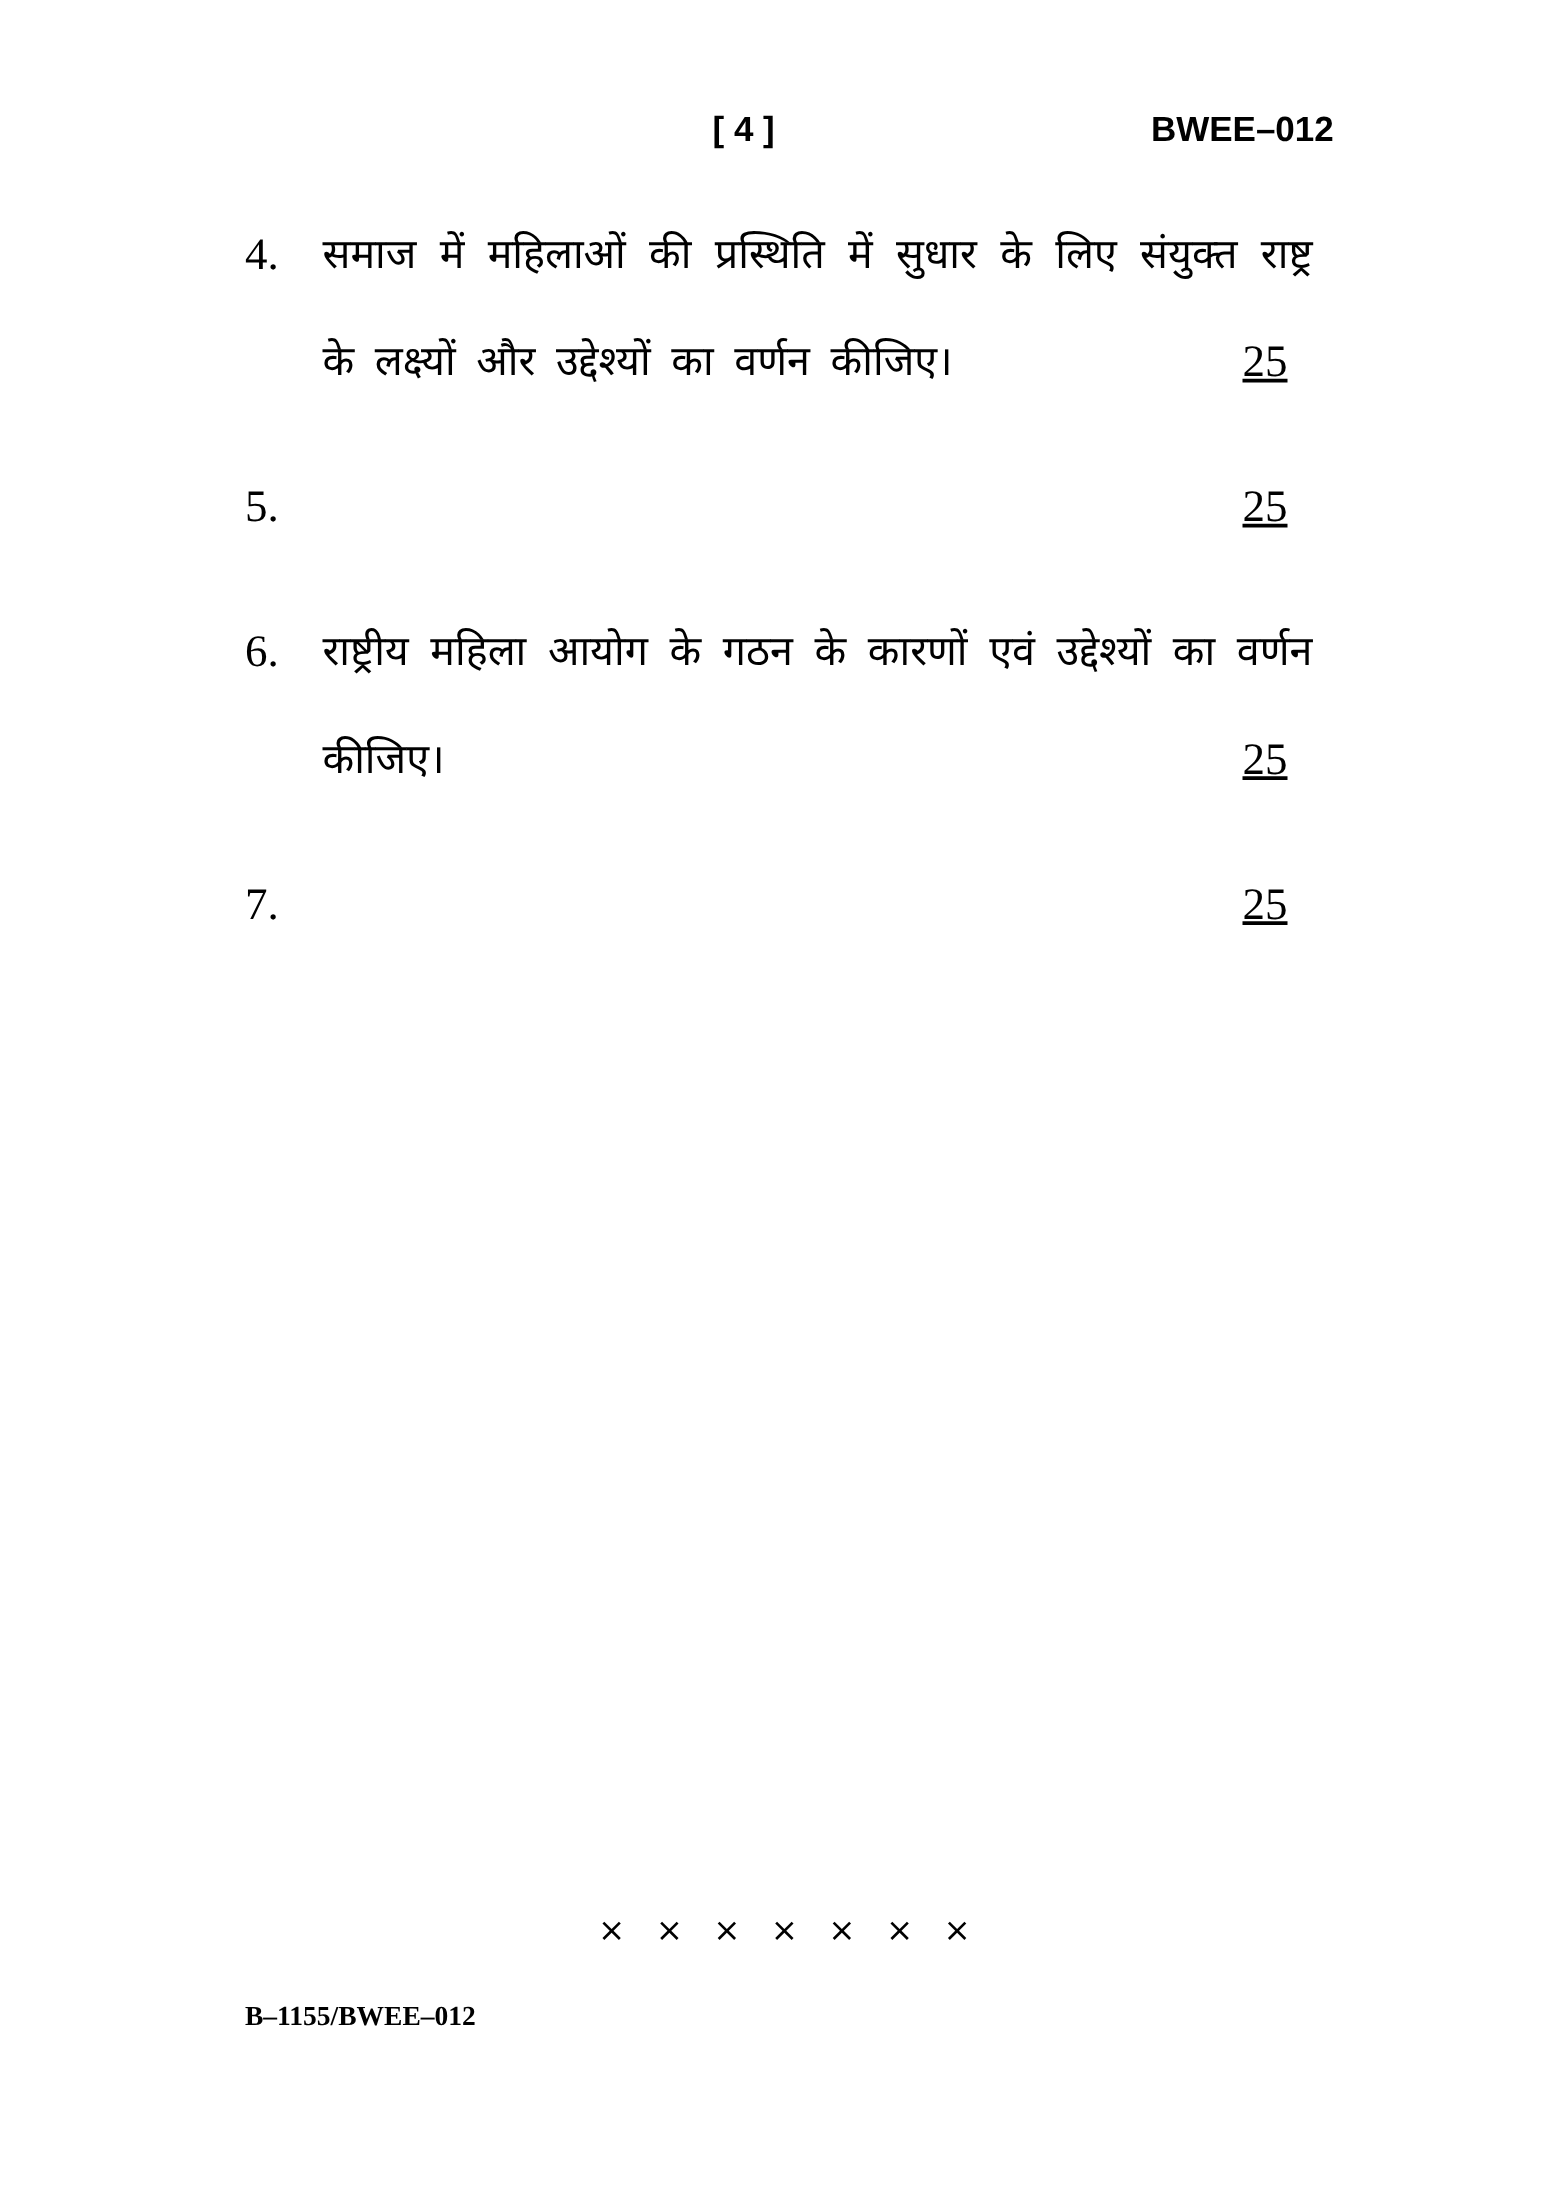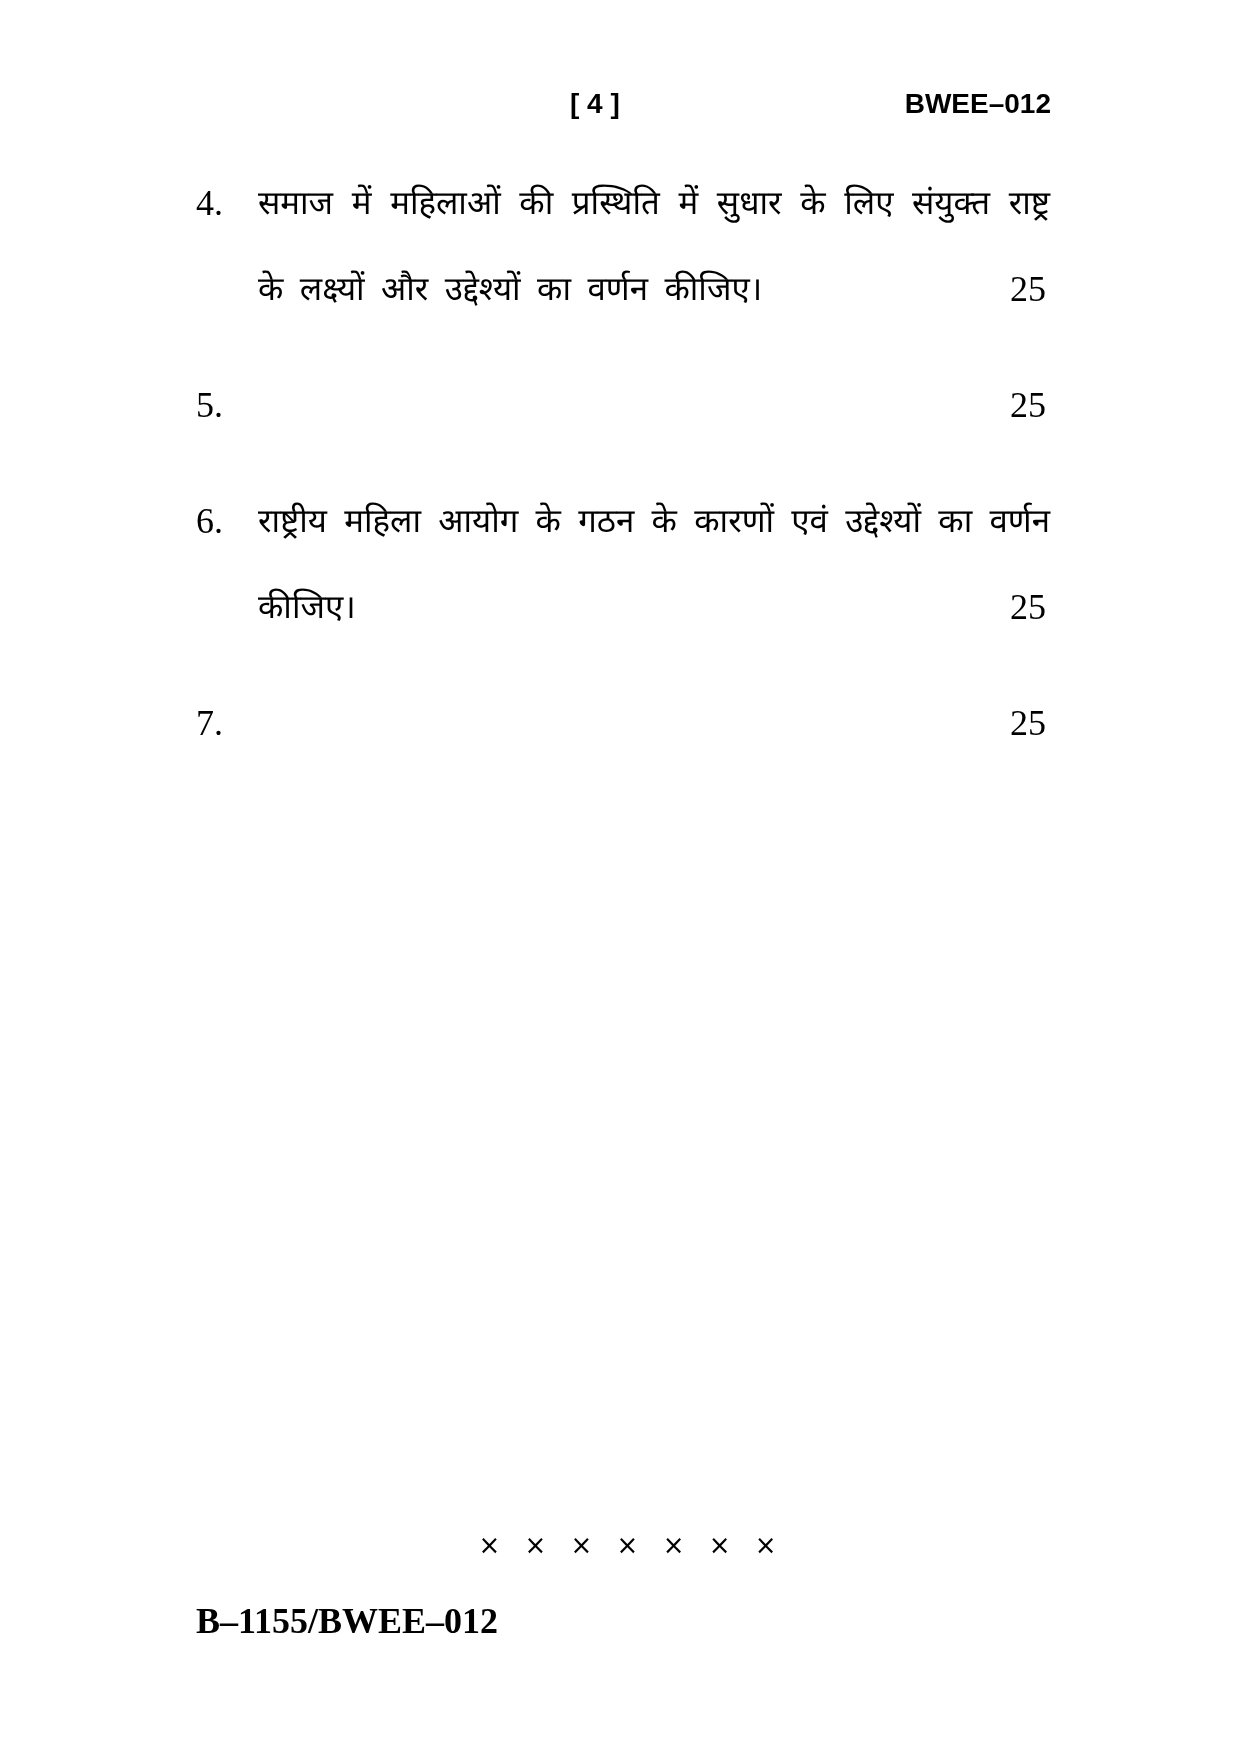--- a/index.html
+++ b/index.html
@@ -25,21 +25,21 @@
       font-weight: bold;
       font-size: 28px;
     }
     .page-number {
       position: absolute;
       left: 570px;
       top: 0;
     }
     .course-code {
       position: absolute;
-      right: 190px;
+      right: 174px;
       top: 0;
     }
     .questions {
       position: absolute;
       top: 160px;
       left: 196px;
       width: 854px;
     }
     .question {
       display: flex;
@@ -60,41 +60,42 @@
       text-align-last: left;
       position: relative;
     }
     .q-text {
       word-spacing: 6px;
     }
     .q-marks {
       float: right;
       font-family: "Liberation Serif", "DejaVu Serif", serif;
       font-size: 36px;
-      margin-right: 4px;
+      margin-right: 20px;
+      text-decoration: underline;
     }
     .end-marks {
       position: absolute;
       top: 1530px;
       left: 0;
       width: 1241px;
       text-align: center;
       font-family: "DejaVu Sans", sans-serif;
       font-size: 26px;
       letter-spacing: 8px;
       padding-left: 22px;
       box-sizing: border-box;
     }
     .footer-code {
       position: absolute;
       top: 1600px;
       left: 196px;
       font-family: "Liberation Serif", "DejaVu Serif", serif;
       font-weight: bold;
-      font-size: 36px;
+      font-size: 22px;
     }
   </style>
 </head>
 <body>
 
 <div class="page-header">
   <span class="page-number">[ 4 ]</span>
   <span class="course-code">BWEE–012</span>
 </div>
 

